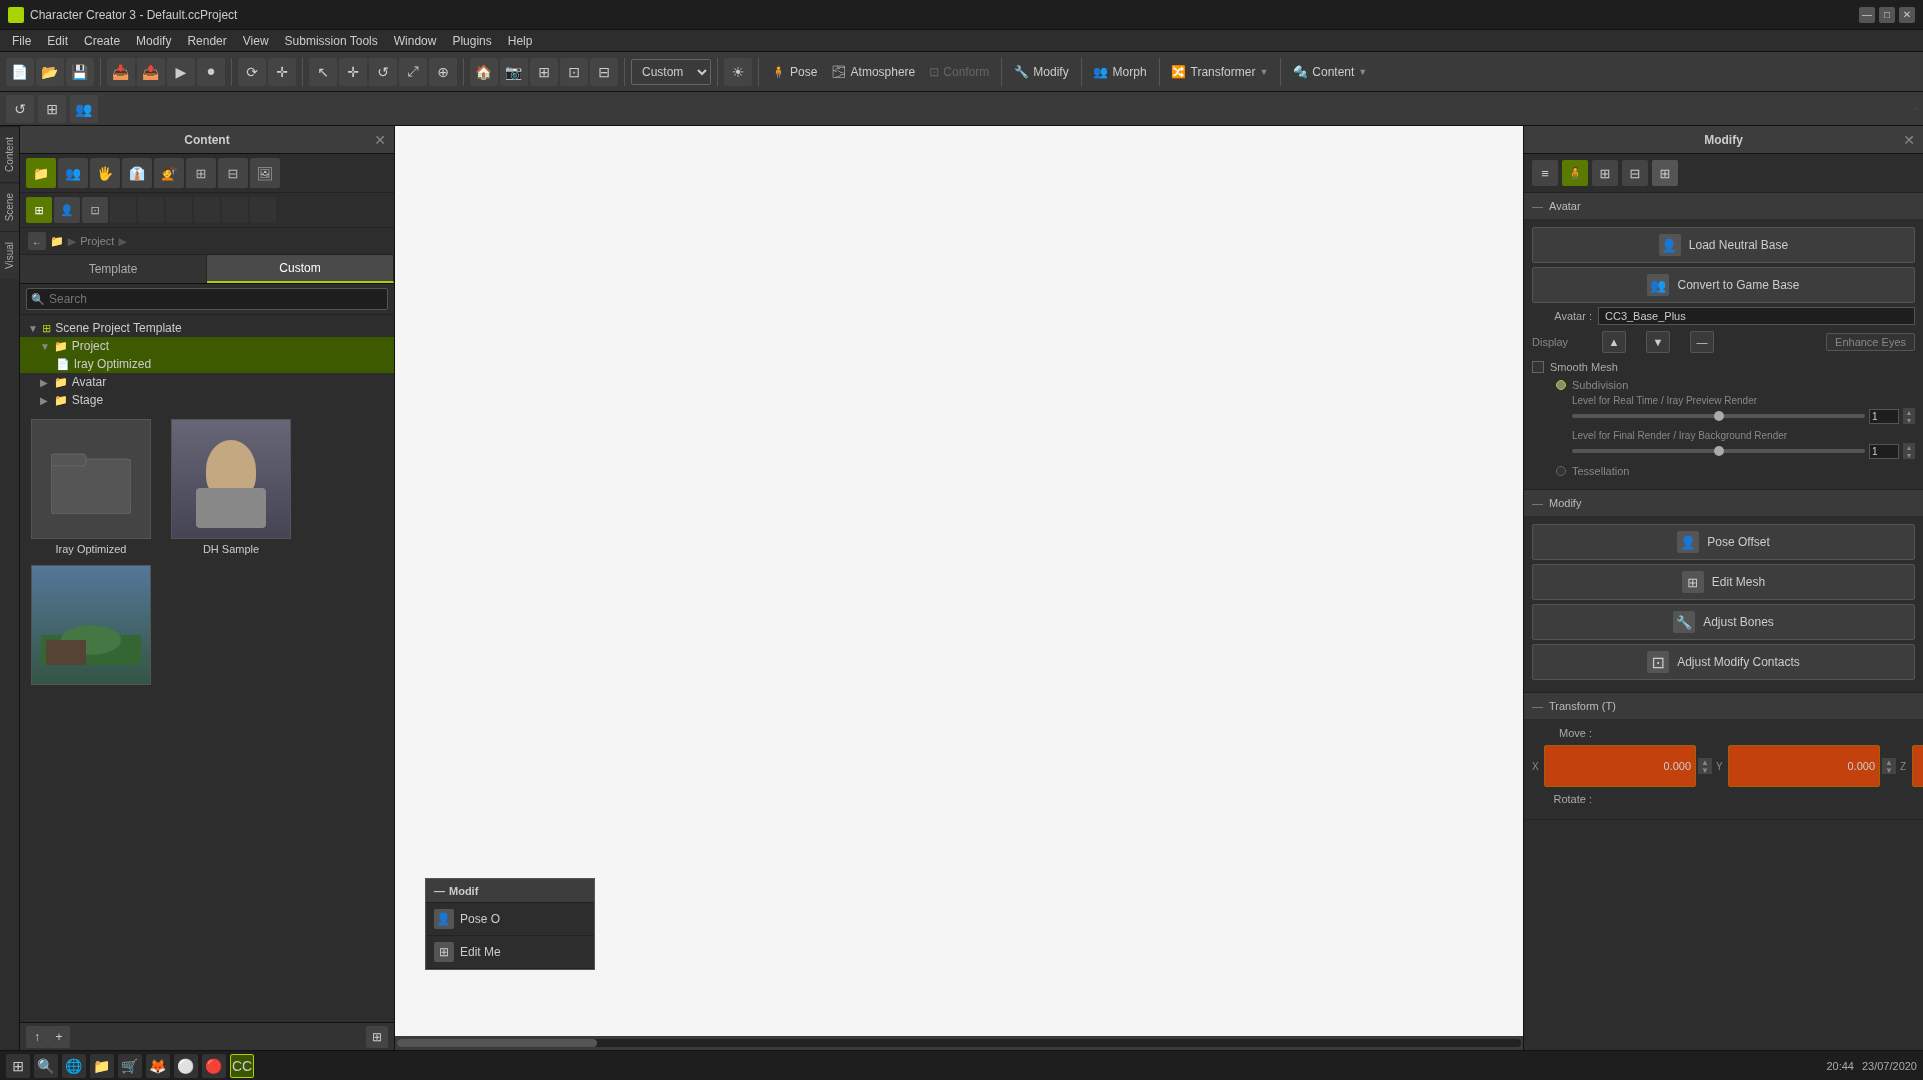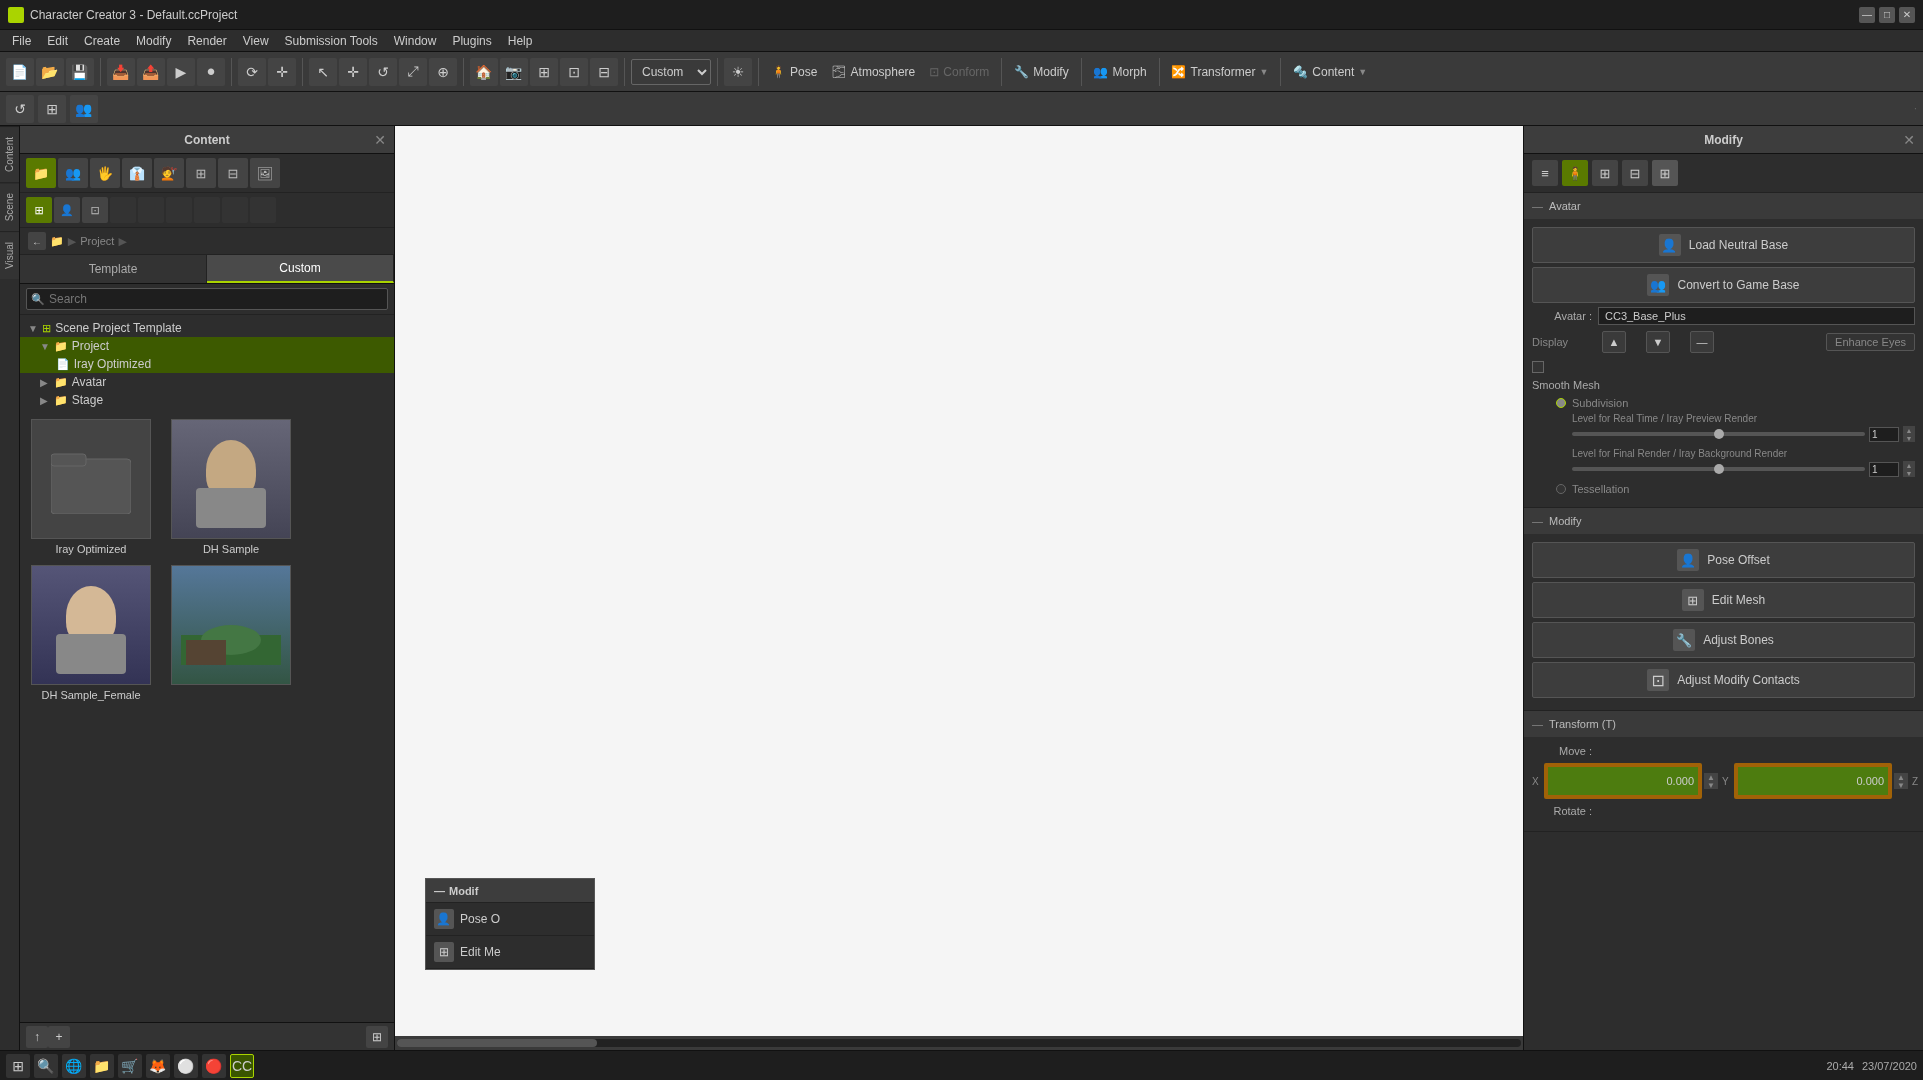--- a/index.html
+++ b/index.html
@@ -239,21 +239,21 @@
     .big-btn {
       width: 100%; height: 36px; background: #3d3d3d; border: 1px solid #555;
       color: #ccc; font-size: 12px; cursor: pointer; display: flex; align-items: center;
       justify-content: center; gap: 8px; margin-bottom: 4px; border-radius: 2px;
     }
     .big-btn-icon { width: 22px; height: 22px; background: #555; border-radius: 2px; display: flex; align-items: center; justify-content: center; font-size: 13px; }
 
     .field-row { display: flex; align-items: center; gap: 6px; margin-bottom: 6px; font-size: 11px; color: #aaa; }
     .field-label { width: 60px; text-align: right; }
 
-    .checkbox-row { display: flex; align-items: flex-start; gap: 6px; margin-bottom: 6px; font-size: 11px; color: #aaa; flex-direction: column; }
+    .checkbox-row { display: flex; align-items: flex-end; gap: 6px; margin-bottom: 6px; font-size: 11px; color: #aaa; }
     .cb { width: 12px; height: 12px; border: 1px solid #666; background: #333; }
 
     .slider-row { margin-bottom: 6px; }
     .slider-label { font-size: 10px; color: #888; margin-bottom: 2px; }
     .slider-track { width: 100%; height: 4px; background: #555; border-radius: 2px; position: relative; }
     .slider-thumb { width: 10px; height: 10px; background: #aaa; border-radius: 50%; position: absolute; top: -3px; left: 50%; transform: translateX(-50%); }
 
     .radio-row { display: flex; align-items: center; gap: 6px; font-size: 11px; color: #888; margin-bottom: 4px; }
     .rb { width: 10px; height: 10px; border-radius: 50%; border: 1px solid #666; background: #333; }
 
@@ -282,21 +282,21 @@
     .taskbar-icon { width: 24px; height: 24px; background: #333; border-radius: 2px; display: flex; align-items: center; justify-content: center; font-size: 14px; cursor: pointer; }
     .taskbar-right { display: flex; align-items: center; gap: 8px; font-size: 11px; color: #aaa; }
 
     
     .sm-indent { padding-left: 24px; }
 
     
     .transform-grid { display: flex; gap: 4px; }
     .transform-field { display: flex; align-items: center; gap: 2px; flex: 1; }
     .tf-label { color: #888; font-size: 10px; width: 10px; }
-    .tf-input { flex: 1; background: #4d7c0f; border: 4px solid #a16207; color: #ccc; padding: 8px 4px; font-size: 11px; border-radius: 2px; text-align: right; }
+    .tf-input { flex: 1; background: #c2410c; border: 1px solid #a16207; color: #ccc; padding: 14px 4px; font-size: 11px; border-radius: 2px; text-align: right; }
     .tf-spin { display: flex; flex-direction: column; }
     .tf-up, .tf-dn { width: 14px; height: 8px; background: #444; border: none; color: #888; font-size: 8px; cursor: pointer; display: flex; align-items: center; justify-content: center; }
 
     
     #left-side-tabs {
       width: 20px;
       background: #2d2d2d;
       display: flex;
       flex-direction: column;
       border-right: 1px solid #111;
@@ -542,27 +542,20 @@
         <div class="thumb-item">
           <div class="thumb-img char-thumb">
             <div class="char-head"></div>
             <div class="char-body"></div>
           </div>
           <span class="thumb-label">DH Sample</span>
         </div>
       </div>
       <div class="thumb-row">
 
-        <div class="thumb-item">
-          <div class="thumb-img char-thumb" style="background:linear-gradient(180deg,#557 0%,#335 100%);">
-            <div class="char-head" style="background:#d4b896;"></div>
-            <div class="char-body"></div>
-          </div>
-          <span class="thumb-label">DH Sample_Female</span>
-        </div>
 
         <div class="thumb-item">
           <div class="thumb-img" style="background:linear-gradient(180deg,#557799 0%,#335544 100%);">
             <svg width="100" height="80">
               <rect x="0" y="50" width="100" height="30" fill="#336633"></rect>
               <ellipse cx="50" cy="55" rx="30" ry="15" fill="#447744"></ellipse>
               <rect x="5" y="55" width="40" height="25" fill="#554433"></rect>
             </svg>
           </div>
           <span class="thumb-label"></span>

